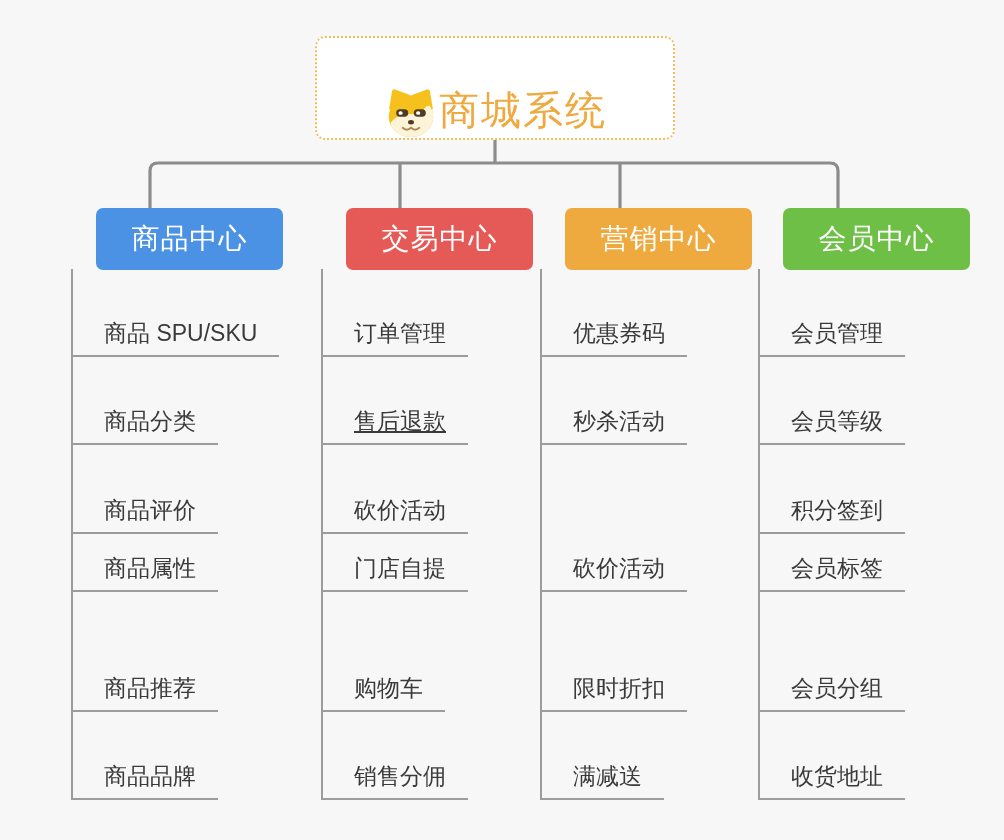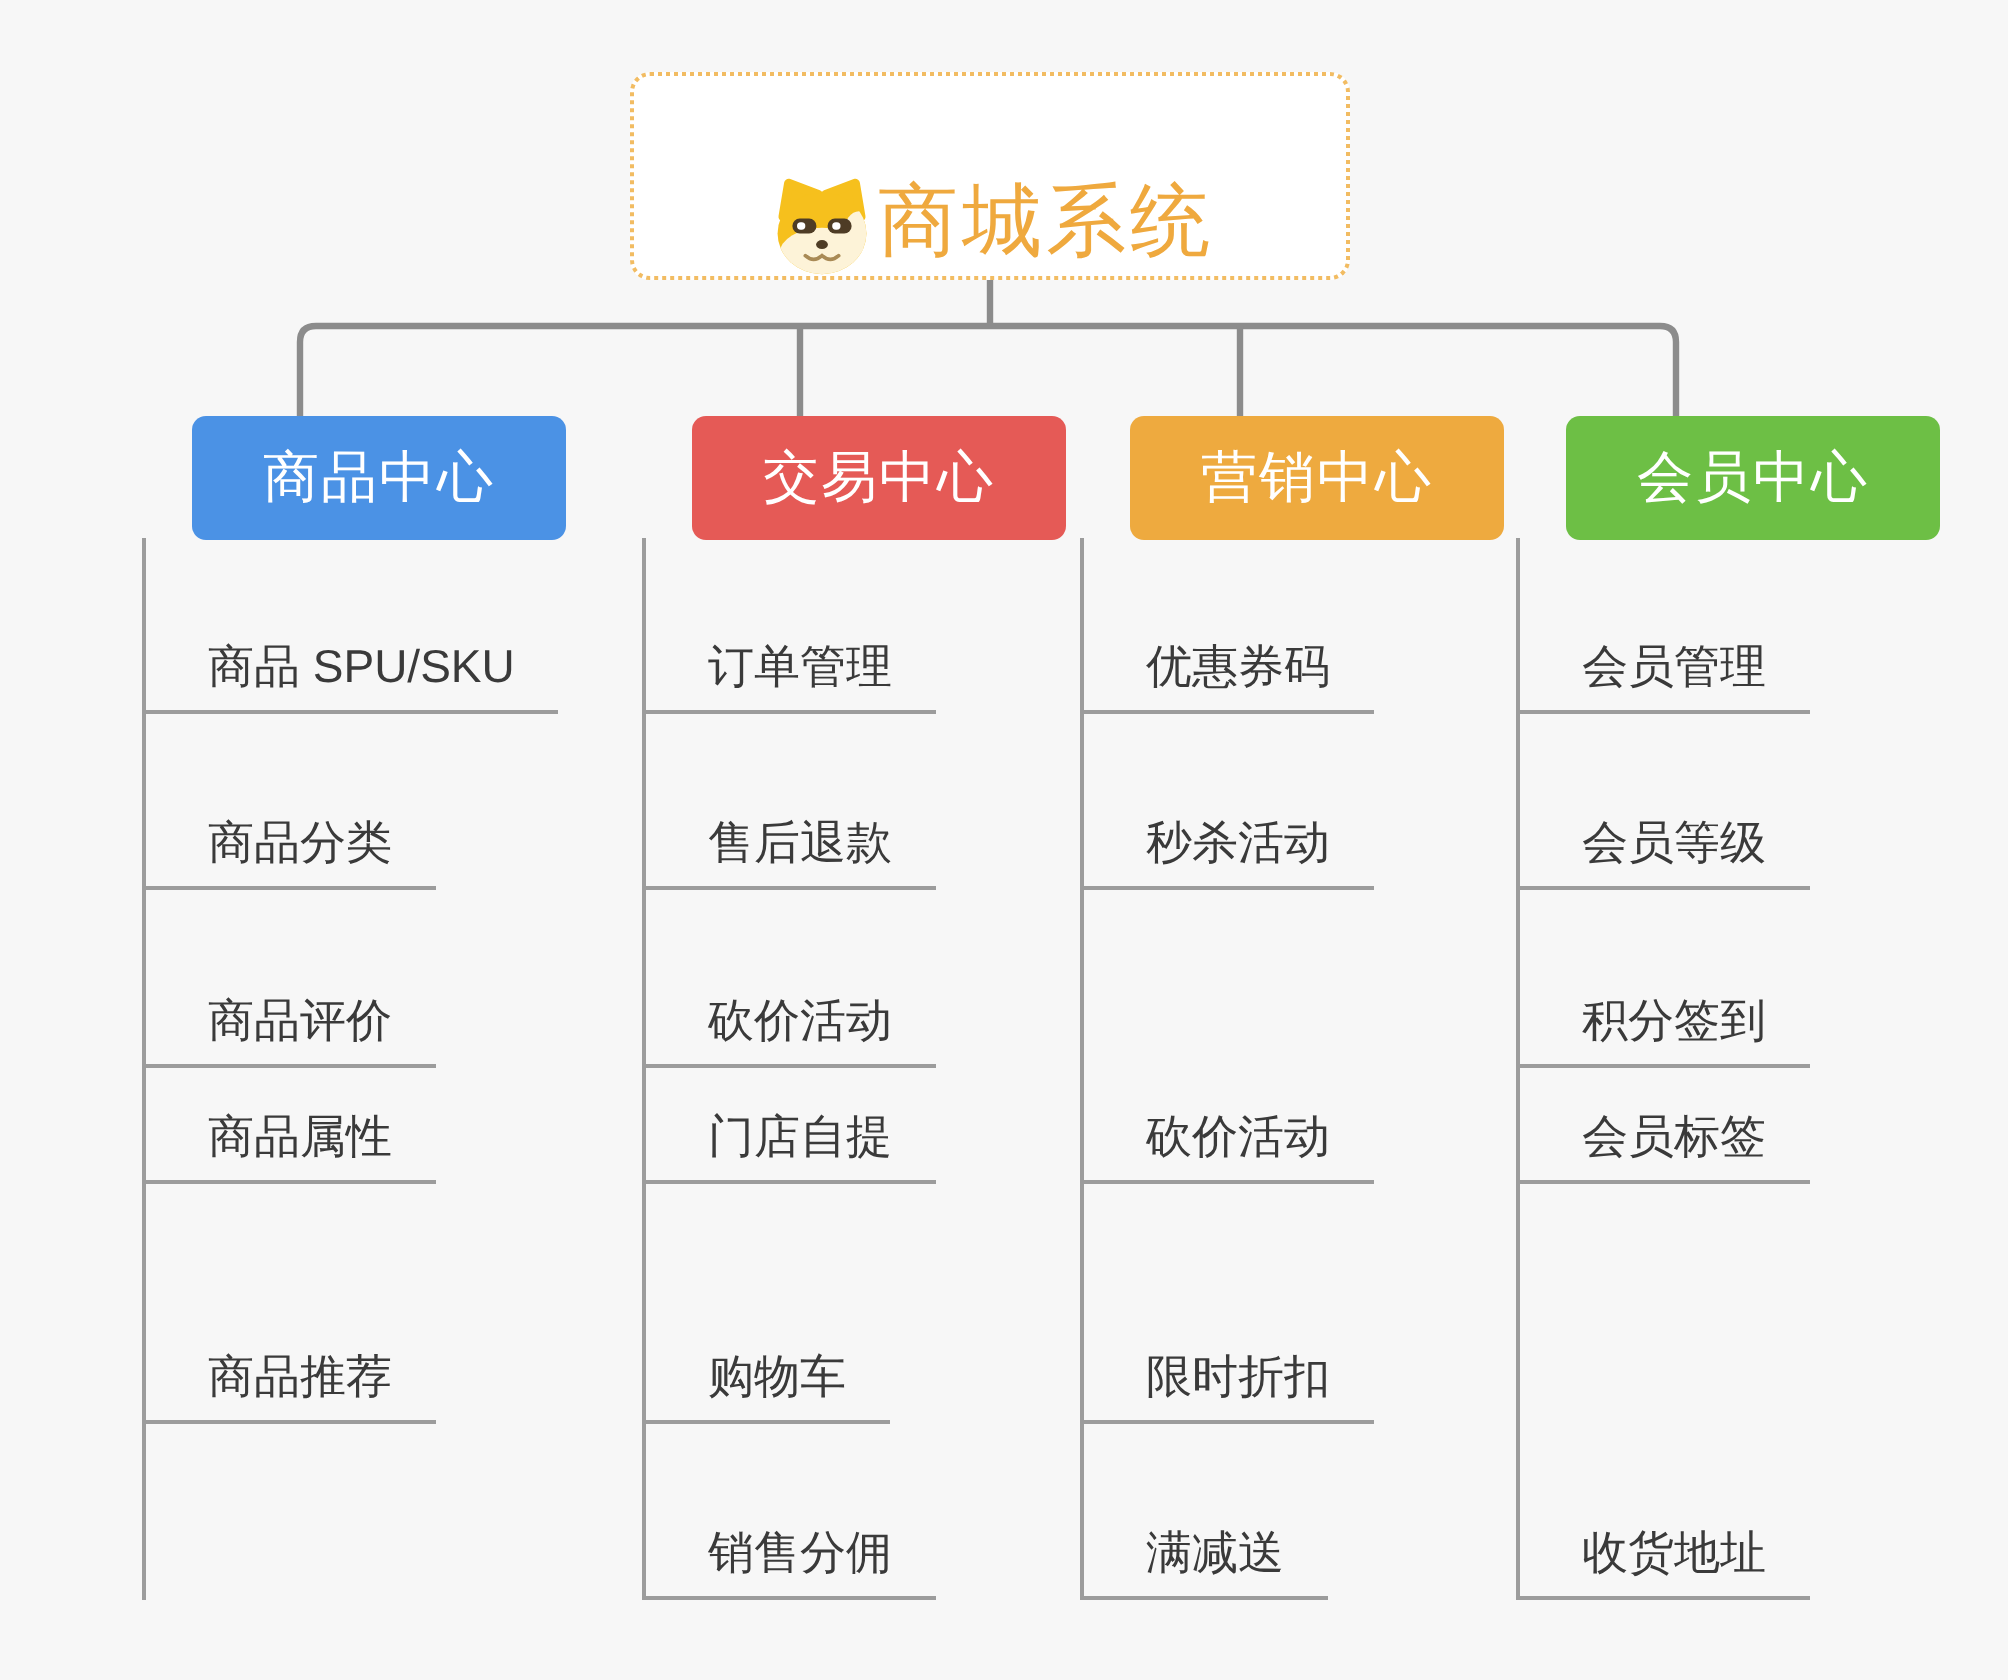--- a/index.html
+++ b/index.html
@@ -102,33 +102,35 @@
   <div class="vline v0" style="background: rgb(156, 156, 156);"></div>
   <div class="vline v1" style="background: rgb(156, 156, 156);"></div>
   <div class="vline v2" style="background: rgb(156, 156, 156);"></div>
   <div class="vline v3" style="background: rgb(156, 156, 156);"></div>
 
   <div class="leaf c0 r0" style="border-bottom-color: rgb(156, 156, 156); color: rgb(58, 58, 58);">商品 SPU/SKU</div>
   <div class="leaf c0 r1" style="border-bottom-color: rgb(156, 156, 156); color: rgb(58, 58, 58);">商品分类</div>
   <div class="leaf c0 r2" style="border-bottom-color: rgb(156, 156, 156); color: rgb(58, 58, 58);">商品评价</div>
   <div class="leaf c0 r3" style="border-bottom-color: rgb(156, 156, 156); color: rgb(58, 58, 58);">商品属性</div>
   <div class="leaf c0 r4" style="border-bottom-color: rgb(156, 156, 156); color: rgb(58, 58, 58);">商品推荐</div>
+  <div class="leaf c0 r5" style="border-bottom-color: rgb(156, 156, 156); color: rgb(58, 58, 58);">商品品牌</div>
 
   <div class="leaf c1 r0" style="border-bottom-color: rgb(156, 156, 156); color: rgb(58, 58, 58);">订单管理</div>
-  <div class="leaf c1 r1" style="border-bottom-color: rgb(156, 156, 156); color: rgb(58, 58, 58);">售后退款</div>
+  <div class="leaf c1 r1" style="border-bottom-color: rgb(156, 156, 156); color: rgb(58, 58, 58); text-decoration: underline;">售后退款</div>
   <div class="leaf c1 r2" style="border-bottom-color: rgb(156, 156, 156); color: rgb(58, 58, 58);">砍价活动</div>
   <div class="leaf c1 r3" style="border-bottom-color: rgb(156, 156, 156); color: rgb(58, 58, 58);">门店自提</div>
   <div class="leaf c1 r4" style="border-bottom-color: rgb(156, 156, 156); color: rgb(58, 58, 58);">购物车</div>
   <div class="leaf c1 r5" style="border-bottom-color: rgb(156, 156, 156); color: rgb(58, 58, 58);">销售分佣</div>
 
   <div class="leaf c2 r0" style="border-bottom-color: rgb(156, 156, 156); color: rgb(58, 58, 58);">优惠券码</div>
   <div class="leaf c2 r1" style="border-bottom-color: rgb(156, 156, 156); color: rgb(58, 58, 58);">秒杀活动</div>
   <div class="leaf c2 r3" style="border-bottom-color: rgb(156, 156, 156); color: rgb(58, 58, 58);">砍价活动</div>
   <div class="leaf c2 r4" style="border-bottom-color: rgb(156, 156, 156); color: rgb(58, 58, 58);">限时折扣</div>
   <div class="leaf c2 r5" style="border-bottom-color: rgb(156, 156, 156); color: rgb(58, 58, 58);">满减送</div>
 
   <div class="leaf c3 r0" style="border-bottom-color: rgb(156, 156, 156); color: rgb(58, 58, 58);">会员管理</div>
   <div class="leaf c3 r1" style="border-bottom-color: rgb(156, 156, 156); color: rgb(58, 58, 58);">会员等级</div>
   <div class="leaf c3 r2" style="border-bottom-color: rgb(156, 156, 156); color: rgb(58, 58, 58);">积分签到</div>
   <div class="leaf c3 r3" style="border-bottom-color: rgb(156, 156, 156); color: rgb(58, 58, 58);">会员标签</div>
+  <div class="leaf c3 r4" style="border-bottom-color: rgb(156, 156, 156); color: rgb(58, 58, 58);">会员分组</div>
   <div class="leaf c3 r5" style="border-bottom-color: rgb(156, 156, 156); color: rgb(58, 58, 58);">收货地址</div>
 
 </div>
 
 </body></html>

